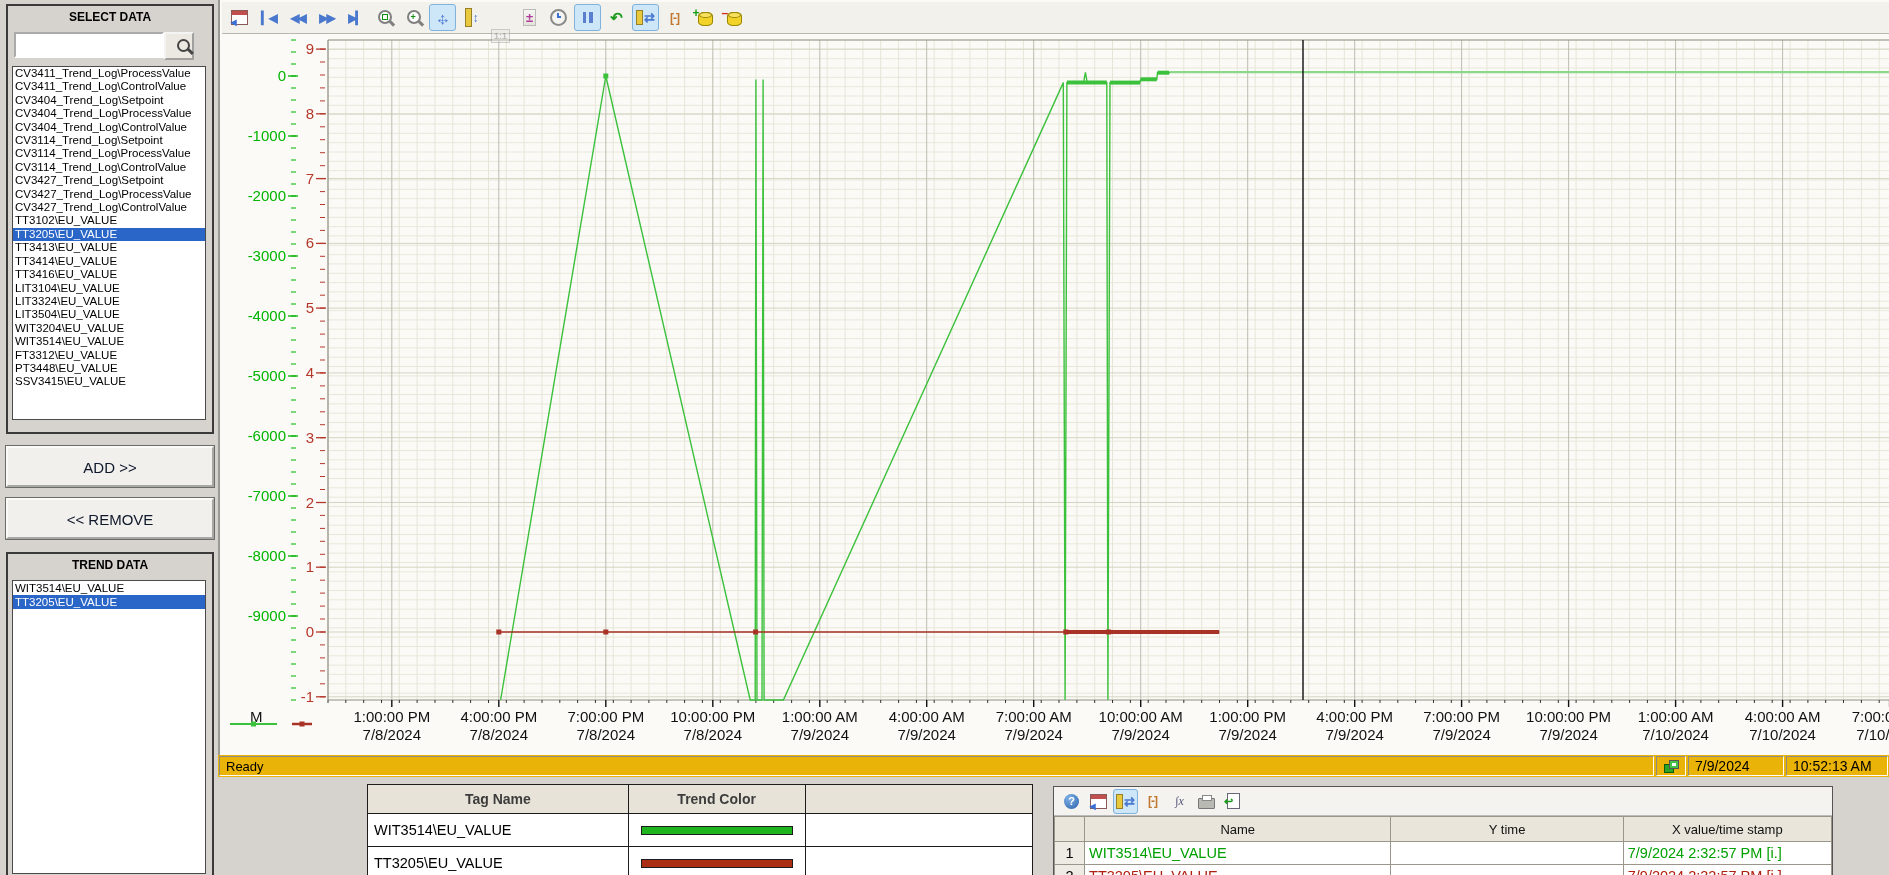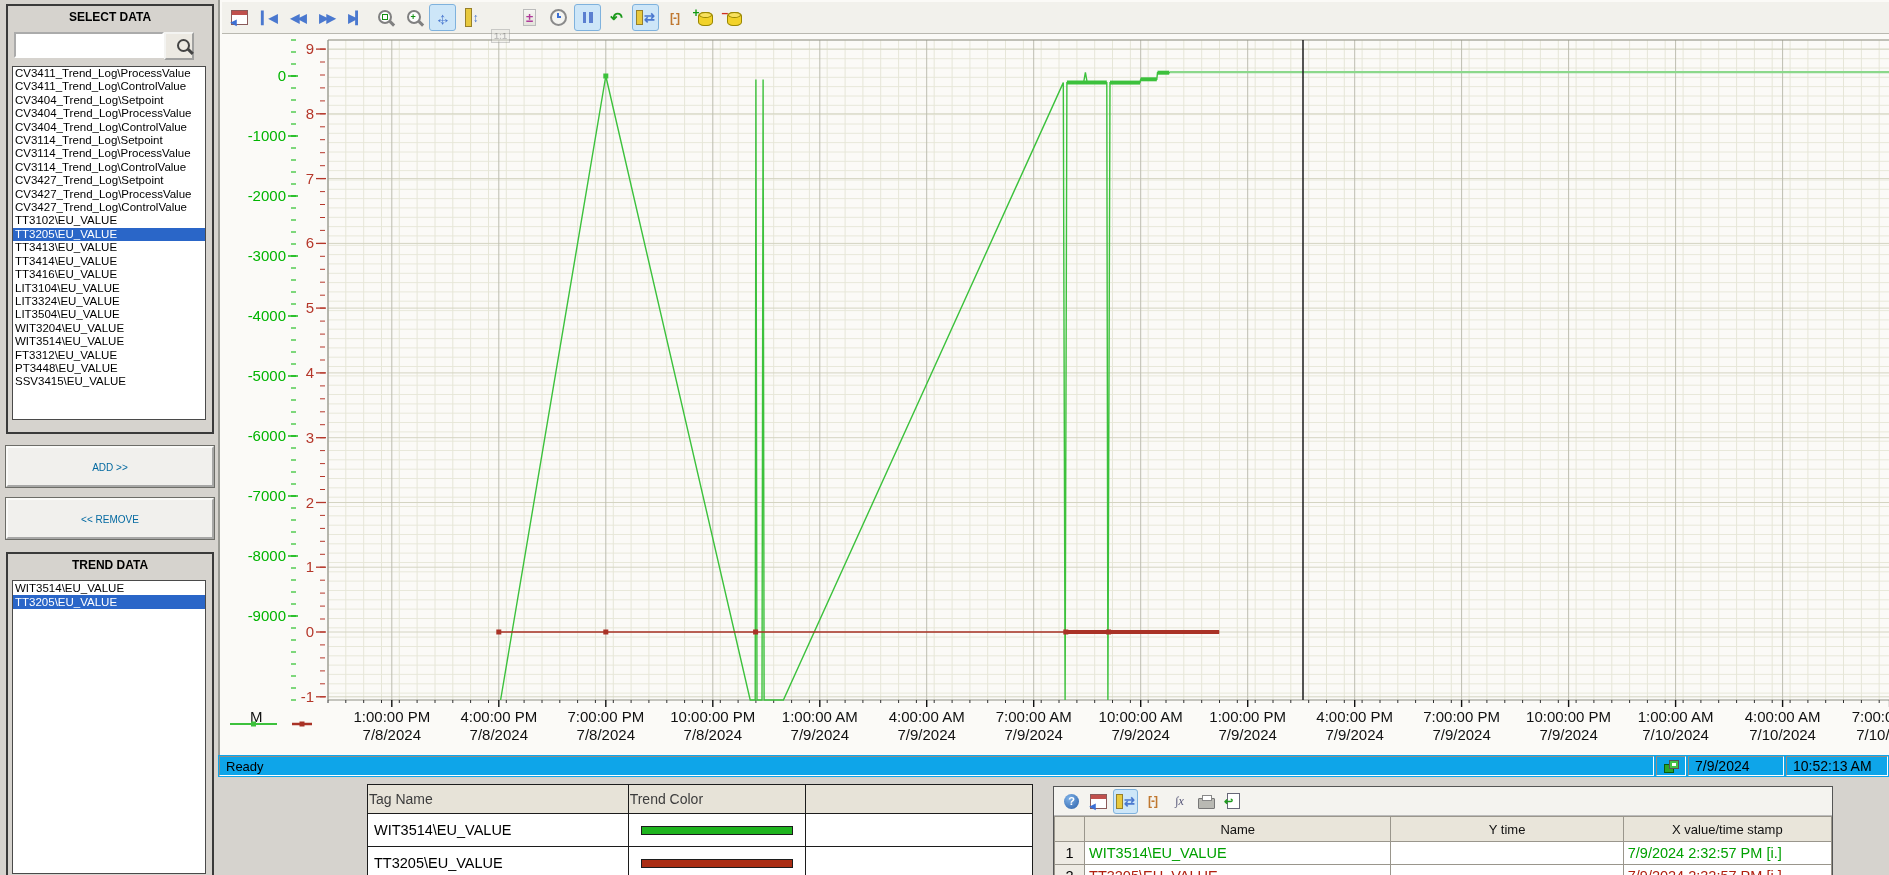--- a/index.html
+++ b/index.html
@@ -14,21 +14,21 @@
   #search-input{position:absolute;left:6px;top:26px;width:140px;height:22px;border:2px inset #fff;background:#fff;font-size:13px;padding:0 3px;}
   #search-btn{position:absolute;left:156px;top:26px;width:30px;height:28px;border:2px outset #f4f4f2;background:#ece9e2;cursor:pointer;}
   .mag{position:relative;display:block;width:100%;height:100%;}
   .mag::before{content:"";position:absolute;left:5px;top:4px;width:9px;height:9px;border:2px solid #444;border-radius:50%;}
   .mag::after{content:"";position:absolute;left:15px;top:15px;width:7px;height:2.5px;background:#444;transform:rotate(45deg);}
   .listbox{position:absolute;background:#fff;border:1px solid #4a4a4a;overflow:hidden;}
   .li{font-size:11.5px;line-height:13.4px;white-space:nowrap;padding-left:2px;color:#000;cursor:default;}
   .li.sel{background:#2a66c8;color:#fff;}
   .trend-li{font-size:11.5px;line-height:14px;}
   .pushbtn{position:absolute;left:6px;width:208px;height:41px;background:#f1f0ed;border:2px outset #fbfbf9;
-    box-shadow:0 0 0 1px #6d6d68;font-size:10px;color:#0369a1;text-align:center;line-height:37px;cursor:pointer;}
+    box-shadow:0 0 0 1px #6d6d68;font-size:15px;color:#0f172a;text-align:center;line-height:37px;cursor:pointer;}
   
   #chart-area{position:absolute;left:218px;top:0;width:1671px;height:755px;background:#fbfaf7;border-left:2px solid #9a9a94;box-sizing:border-box;}
   #chart-toolbar{position:absolute;left:2px;top:2px;height:31px;right:0;background:#f2f1ec;border-bottom:1px solid #b9b8b0;display:flex;align-items:center;padding-left:3px;z-index:3;}
   .tbico{position:relative;width:25px;height:25px;margin:0 1px;display:inline-flex;align-items:center;justify-content:center;
     font-size:13px;color:#4a6fb8;border:1px solid transparent;border-radius:3px;cursor:pointer;}
   .tbico.act{background:#cde6f8;border-color:#7fb2dd;}
   .tbico.dis{opacity:.45;}
   .arrtx{color:#4a78cf;font-weight:bold;font-size:12px;letter-spacing:-2px;}
   .win{position:relative;width:15px;height:13px;border:1px solid #8a5a5a;background:#fff;}
   .win i{position:absolute;left:0;top:0;right:0;height:4px;background:#c0504d;}
@@ -54,30 +54,30 @@
   .cyl b.p{color:#129a12;}
   .cyl b.m{color:#d03020;}
   .helpc{width:15px;height:15px;border-radius:50%;background:radial-gradient(circle at 35% 30%,#7fb2e8,#2a5fa8);color:#fff;font-size:11px;font-weight:bold;display:flex;align-items:center;justify-content:center;}
   .fx{font-size:12px;color:#555577;font-family:"Liberation Serif",serif;font-style:italic;}
   .prn{position:relative;width:15px;height:9px;background:#b9b9b3;border:1px solid #777;border-radius:1px;margin-top:4px;}
   .prn::before{content:"";position:absolute;left:3px;top:-4px;width:8px;height:4px;background:#fff;border:1px solid #888;}
   .doc{position:relative;width:11px;height:14px;background:#fff;border:1px solid #667;}
   .doc b{position:absolute;left:-4px;top:1px;color:#1d9a1d;font-size:11px;font-weight:bold;}
   #plot-svg{position:absolute;left:0;top:0;pointer-events:none;z-index:1;}
   
-  #status-bar{position:absolute;left:218px;top:755px;width:1671px;height:22px;background:#0ea5e9;display:flex;z-index:2;}
+  #status-bar{position:absolute;left:218px;top:755px;width:1671px;height:22px;background:#eab308;display:flex;z-index:2;}
   .sb-cell{border:1px solid;border-color:#8f8c85 #ffffff #ffffff #8f8c85;margin:1px;font-size:13px;color:#000;display:flex;align-items:center;padding:0 6px;white-space:nowrap;}
   .sb-main{flex:1 1 auto;}
   .sb-dt{font-size:14px;}
   .stico{position:relative;width:16px;height:13px;}
   .stico::before{content:"";position:absolute;left:1px;top:4px;width:8px;height:7px;background:#2aa52a;border:1px solid #0c5c0c;}
   .stico::after{content:"";position:absolute;left:6px;top:0;width:8px;height:7px;background:#fff;border:1px solid #555;box-shadow:inset 0 0 0 2px #45c145;}
   
   #color-table{position:absolute;left:367px;top:784px;width:666px;border:1px solid #1c1c1c;background:#fff;border-collapse:collapse;}
-  #color-table .hd{background:#e7e3d8;color:#3c3c3c;font-size:14px;text-align:left;height:26px;border:1px solid #1c1c1c;font-weight:normal;}
+  #color-table .hd{background:#e7e3d8;color:#3c3c3c;font-size:14px;text-align:center;height:26px;border:1px solid #1c1c1c;font-weight:bold;}
   #color-table td{border:1px solid #1c1c1c;height:32px;font-size:14.5px;padding:0 6px;}
   .cbar{height:7px;margin:0 auto;border:1px solid #1c1c1c;width:150px;}
   #cursor-panel{position:absolute;left:1053px;top:786px;width:778px;height:120px;background:#fff;border:1px solid #555;}
   #cursor-toolbar{height:28px;background:#f4f3ef;border-bottom:1px solid #bbb;display:flex;align-items:center;padding-left:4px;}
   #cursor-toolbar .tbico{width:23px;height:23px;}
   #cursor-table{width:100%;border-collapse:collapse;table-layout:fixed;}
   #cursor-table th{background:#e9e5da;font-weight:normal;font-size:13px;color:#111;height:22px;border:1px solid #9a968c;}
   #cursor-table td{font-size:14.5px;height:22px;border:1px solid #9a968c;padding:0 4px;white-space:nowrap;overflow:hidden;}
   #cursor-table td.numc{background:#eeebe4;text-align:center;color:#000;}
 </style>

